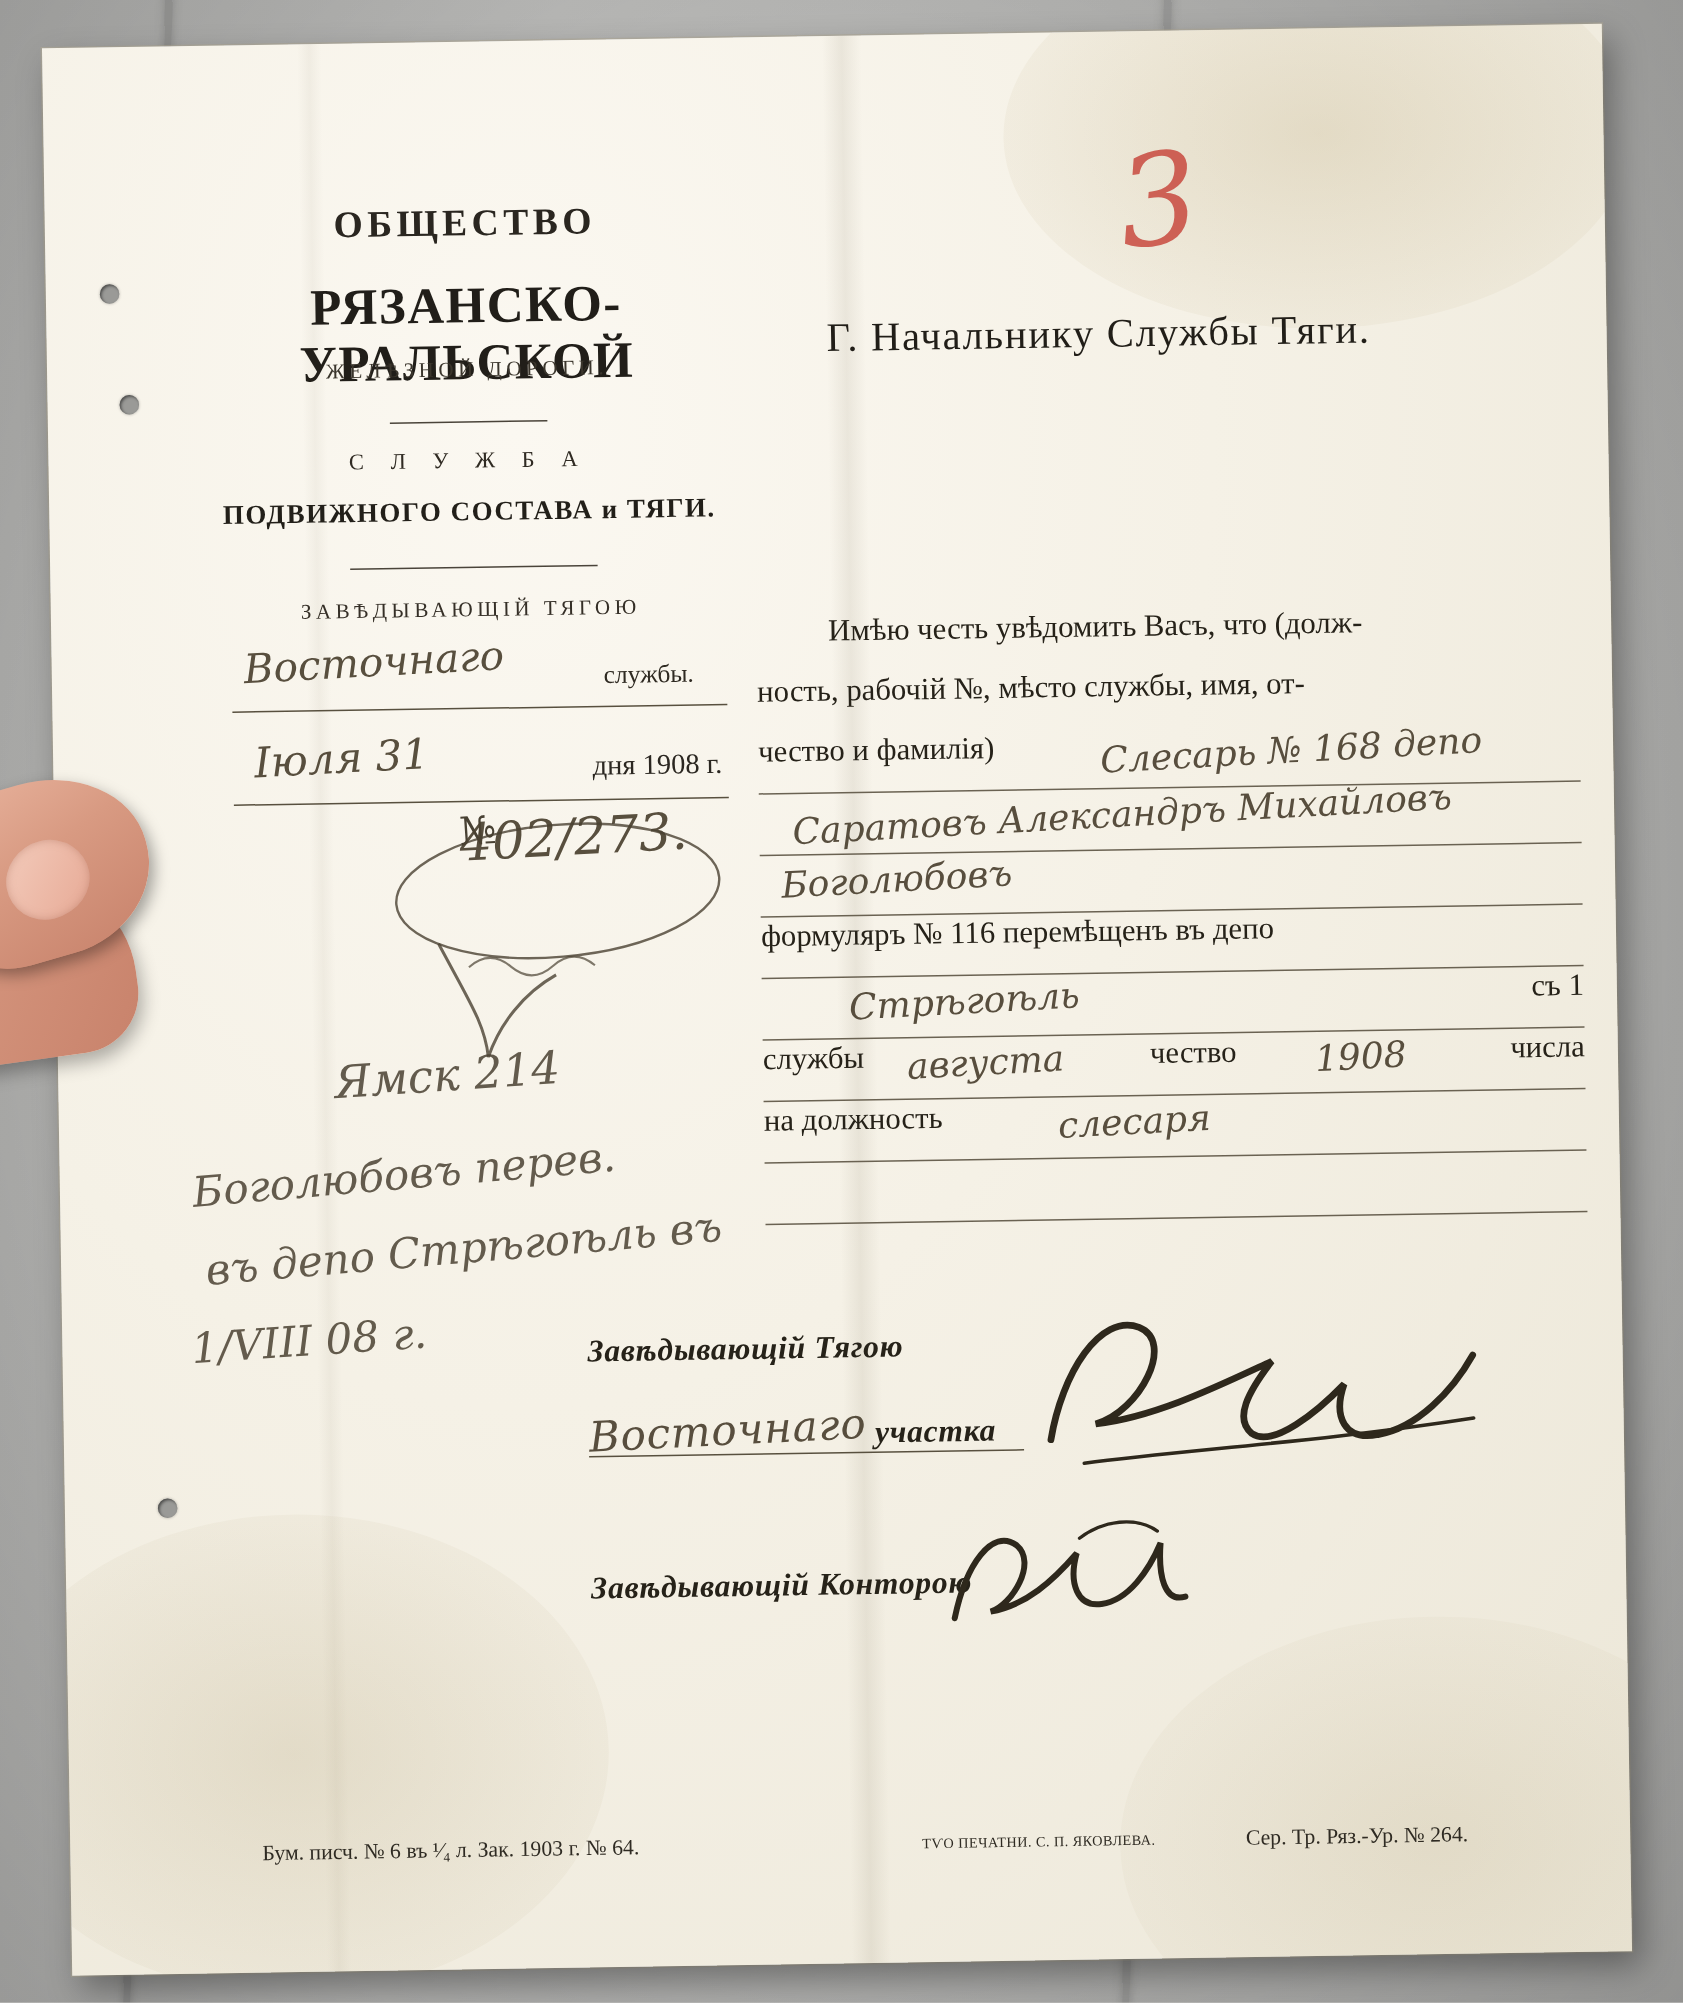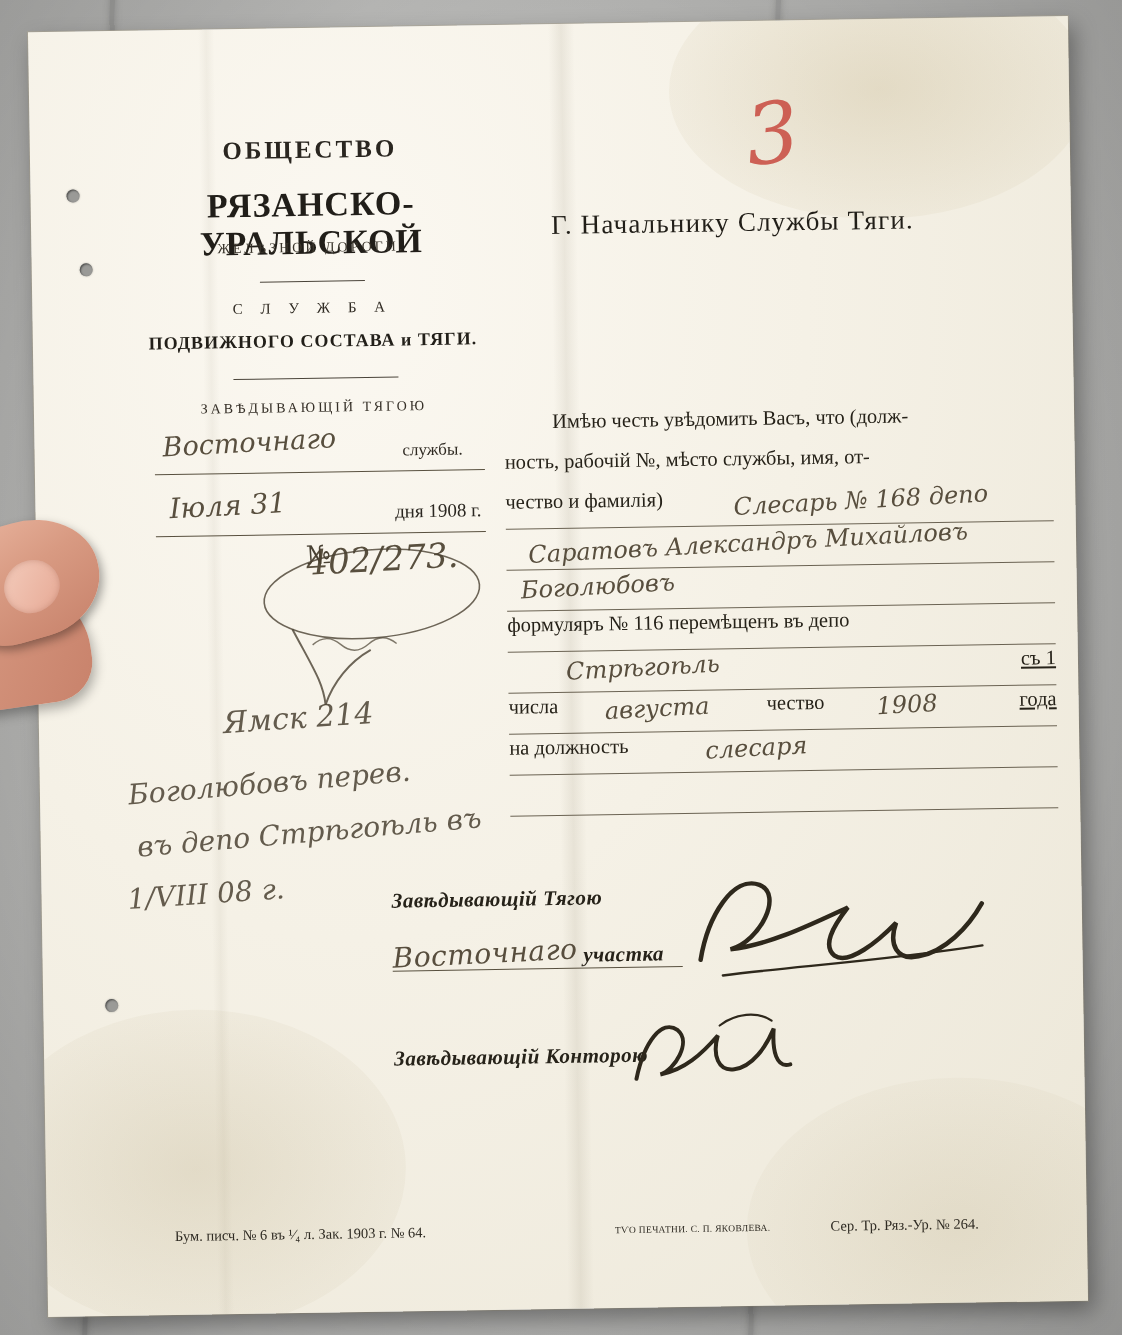--- a/index.html
+++ b/index.html
@@ -185,21 +185,21 @@
     line-height: 40px;
     color: #262219;
   }
   .bl {
     position: relative;
     height: 40px;
     white-space: nowrap;
   }
   .bl.ruled { border-bottom: 1px solid #6a6252; }
   .bl .txt { position: absolute; left: 0; bottom: 7px; }
-  .bl .txt-r { position: absolute; right: 0; bottom: 7px; text-decoration: underline; }
+  .bl .txt-r { position: absolute; right: 0; bottom: 7px; }
   .bl .hw { position: absolute; bottom: 3px; font-size: 24px; }
 
   
   .sig {
     position: absolute;
     left: 350px;
     top: 862px;
     width: 620px;
     color: #262219;
   }
@@ -357,25 +357,25 @@
         <div class="bl ruled">
           <span class="txt">формуляръ № 116 перемѣщенъ въ депо</span>
         </div>
 
         <div class="bl ruled">
           <span class="hw ms ms-ink" style="left:58px;">Стрѣгоѣль</span>
           <span class="txt-r">съ 1</span>
         </div>
 
         <div class="bl ruled">
-          <span class="txt">числа</span>
+          <span class="txt">службы</span>
           <span class="hw ms ms-ink" style="left:96px;">августа</span>
           <span class="txt" style="left:258px;">чество</span>
           <span class="hw ms ms-ink" style="left:368px;">1908</span>
-          <span class="txt-r">года</span>
+          <span class="txt-r">числа</span>
         </div>
 
         <div class="bl ruled">
           <span class="txt">на должность</span>
           <span class="hw ms ms-ink" style="left:196px;">слесаря</span>
         </div>
 
         <div class="bl ruled"></div>
       </div>
 

